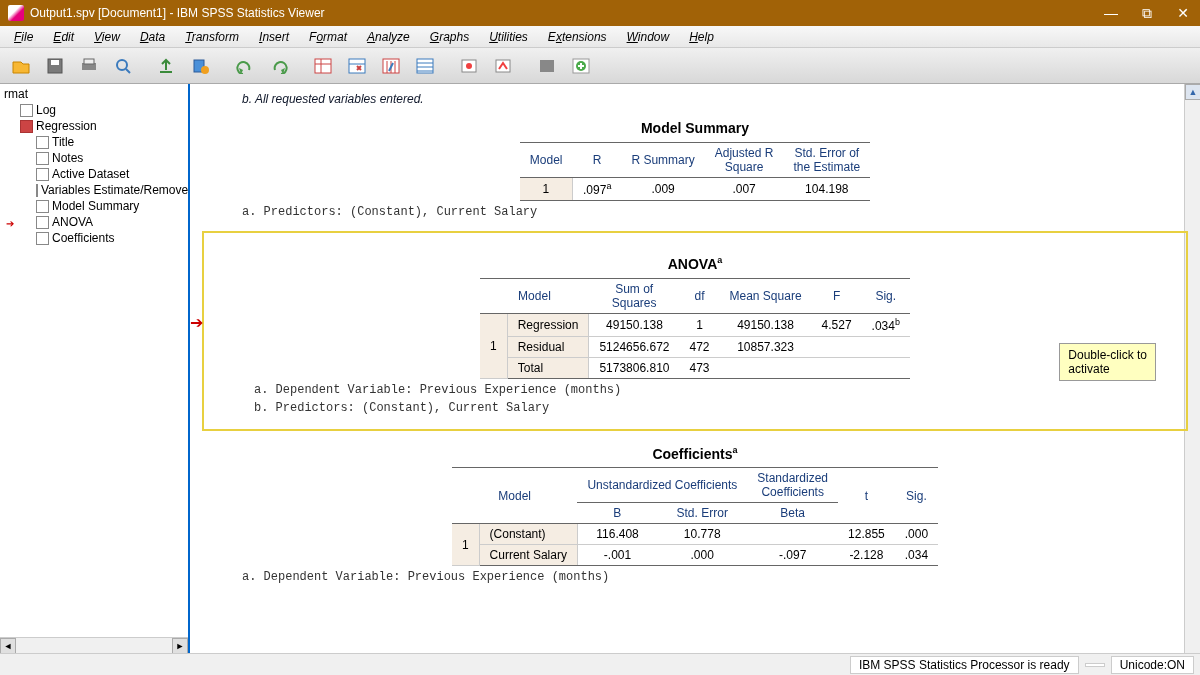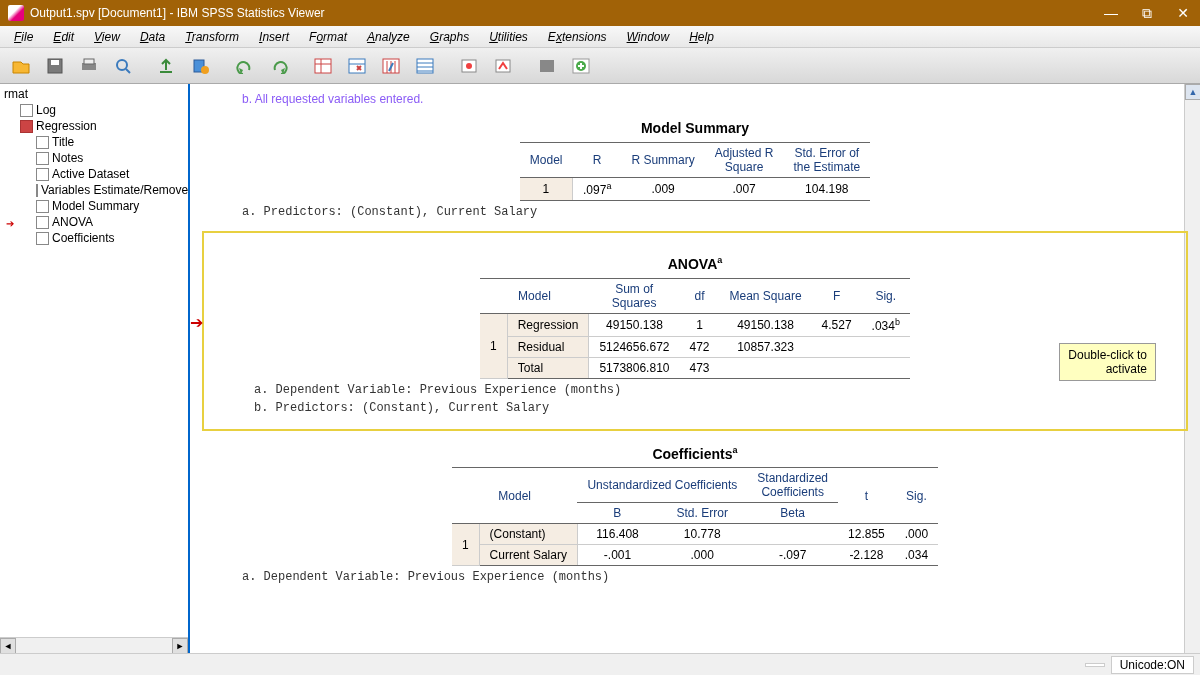--- a/index.html
+++ b/index.html
@@ -25,34 +25,34 @@
 .tree-item.sub { padding-left: 18px; }
 .tree-item.sub2 { padding-left: 34px; align-items: flex-end; }
 .tree-icon { width:13px; height:13px; display:inline-flex; align-items:center; justify-content:center; font-size:10px; }
 .tree-icon.page { border:1px solid #888; background:#fff; }
 .tree-icon.book { background:#c44; border:1px solid #a33; }
 .tree-item.active::before { content:"➔"; color:#cc0000; font-size:10px; margin-right:2px; position:absolute; left:4px; }
 .tree-item.active { position:relative; }
 .content { flex: 1; overflow: auto; background: #fff; padding: 8px 12px; position:relative; }
 .content-vscroll { position:absolute; right:0; top:0; bottom:0; width:16px; background:#f0f0f0; border-left:1px solid #ccc; }
 .content-vscroll .vs-btn { width:16px; height:16px; background:#dde5f0; border:1px solid #aaa; display:flex; align-items:center; justify-content:center; font-size:9px; color:#3366aa; }
-.note { color:#8b5cf6; font-size:12px; margin-left:40px; }
+.note { color:#0f172a; font-size:12px; margin-left:40px;font-style:italic; }
 .section-title { font-weight:bold; font-size:14px; text-align:center; margin: 14px 0 6px; }
 .predictor-note { font-size:12px; color:#333; margin-left:40px; margin-top:4px;font-family:Liberation Mono, monospace; }
 table.spss { border-collapse: collapse; margin: 0 auto; font-size:12px; }
 table.spss th, table.spss td { padding: 3px 10px; text-align:center; }
 table.spss th { font-weight:normal; color:#1a3d7a; border-top:1px solid #666; border-bottom:1px solid #666; }
 table.spss td { border-bottom:1px solid #ccc; }
 table.spss tr.lastrow td { border-bottom:1px solid #666; }
 table.spss td.left { text-align:left; }
 table.spss td.modelcell { background:#f5ede3; border-right:1px solid #ccc; }
 .sup { font-size:9px; vertical-align:super; }
 .anova-box { border:2px solid #e8d040; padding:8px 10px 14px; margin: 12px 0 12px 0; position:relative; }
 .red-arrow { color:#cc0000; font-size:16px; position:absolute; left:-14px; top:80px; }
-.tooltip-box { position:absolute; right:30px; top:110px; background:#ffffc0; border:1px solid #999; padding:4px 8px; font-size:12px; text-align:right; }
+.tooltip-box { position:absolute; right:30px; top:110px; background:#ffffc0; border:1px solid #999; padding:4px 8px; font-size:12px; text-align:left; }
 .statusbar { height:22px; background:#f0f0f0; border-top:1px solid #ccc; display:flex; align-items:center; justify-content:flex-end; padding:0 6px; gap:6px; font-size:12px; }
 .statusbar .s-cell { border:1px solid #ccc; padding:1px 8px; background:#fff; }
 th, td { white-space:nowrap; }
 .coef-wrap { margin-top: 12px; }
 </style>
 </head>
 <body>
 
 <div class="titlebar">
   <div class="titlebar-icon"></div>
@@ -344,15 +344,16 @@
           <td>.034</td>
         </tr>
       </tbody>
         </table>
       <div class="predictor-note">a. Dependent Variable: Previous Experience (months)</div>
     </div>
   </div>
 </div>
 
 <div class="statusbar">
+  <div class="s-cell">IBM SPSS Statistics Processor is ready</div>
   <div class="s-cell" style="width:20px"></div>
   <div class="s-cell">Unicode:ON</div>
 </div>
 
 </body></html>

